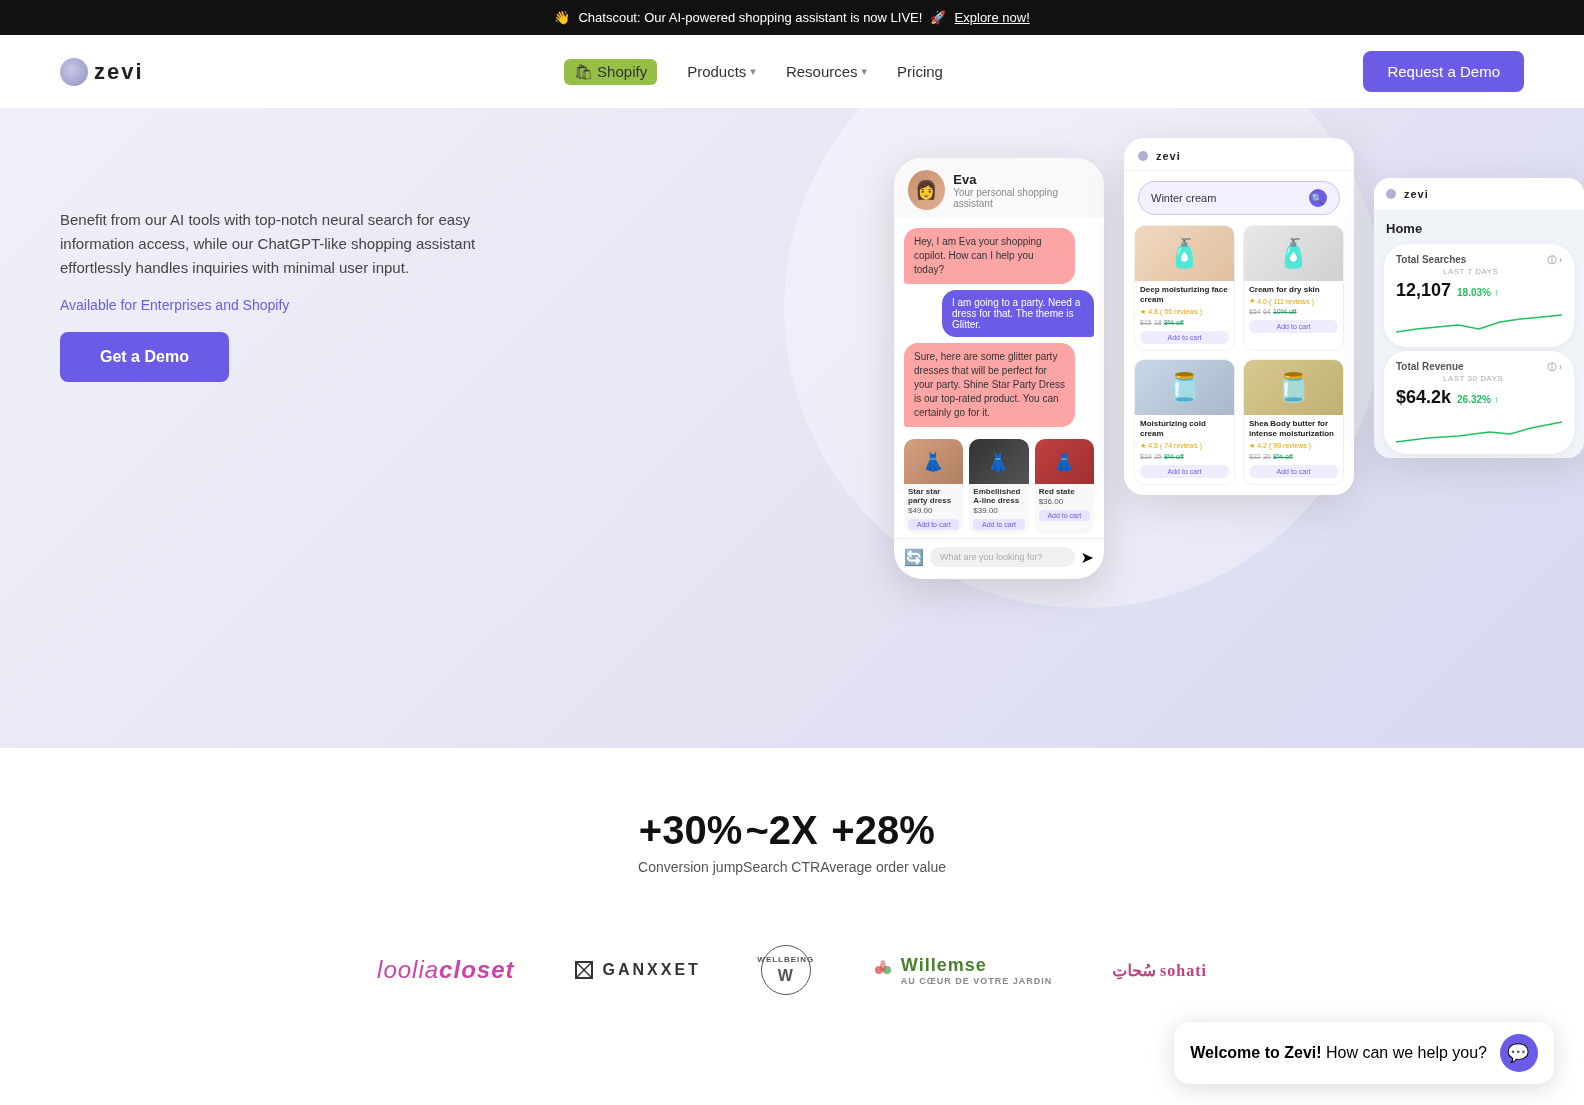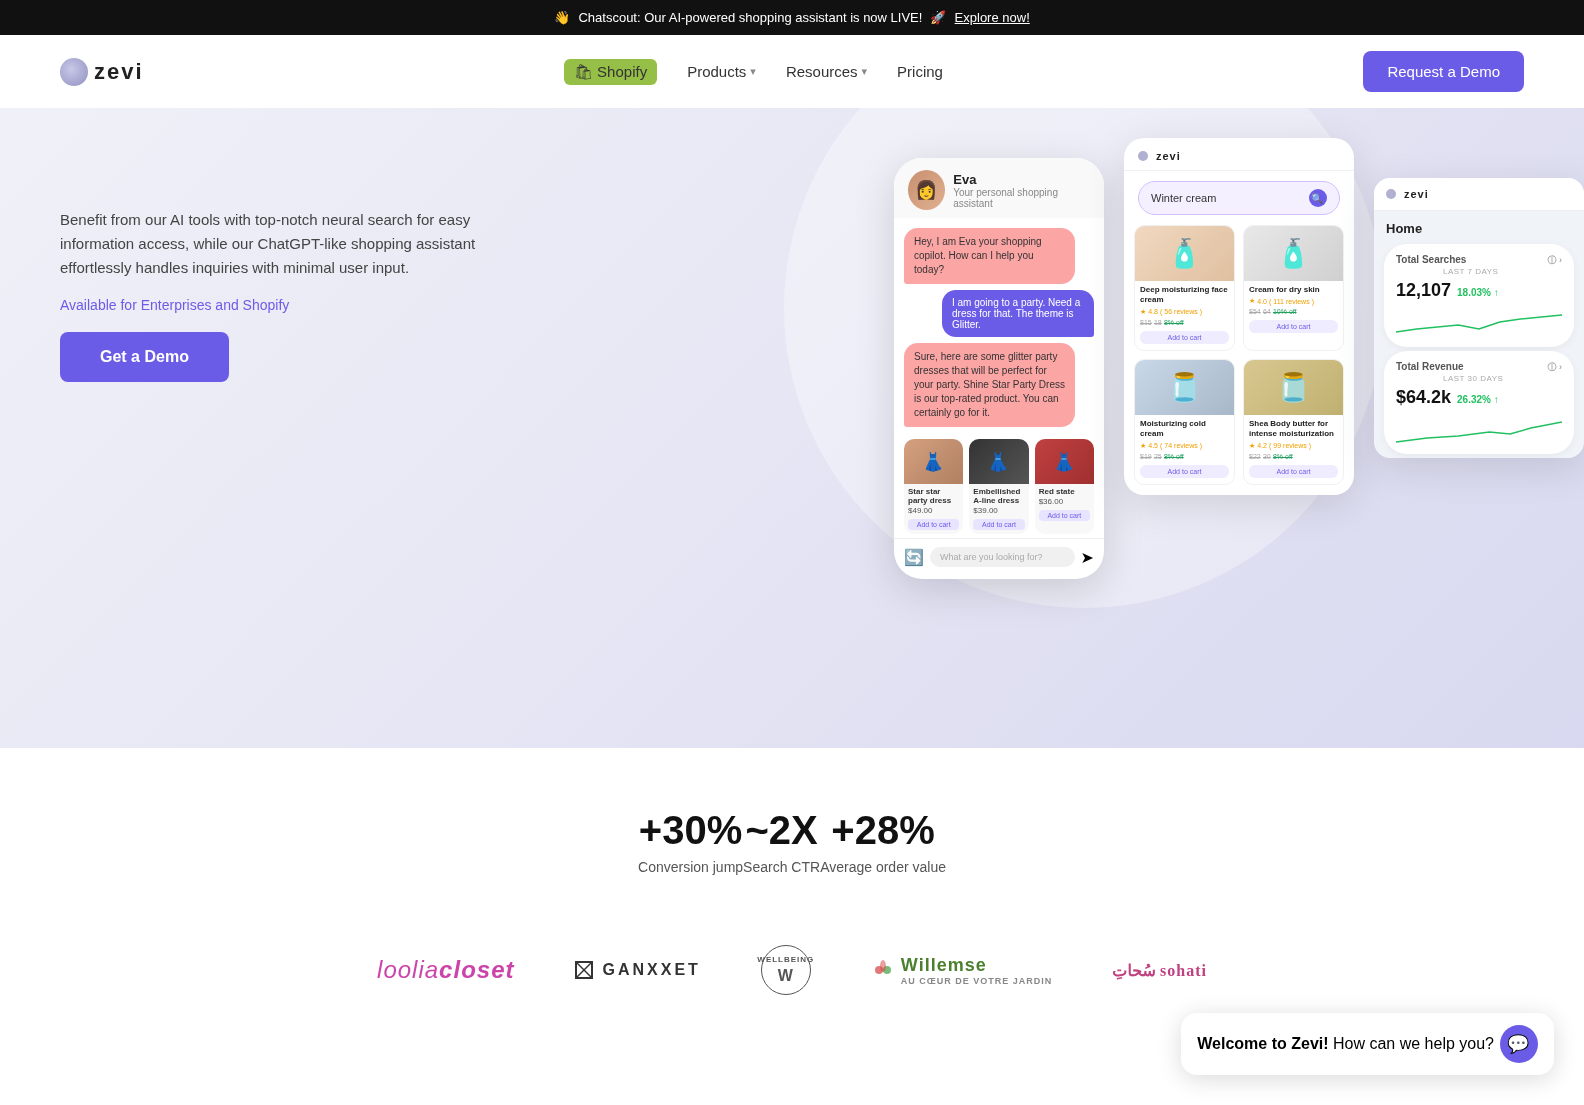--- a/index.html
+++ b/index.html
@@ -405,29 +405,29 @@
     .logo-item { font-size: 22px; font-weight: 700; color: #555; letter-spacing: 1px; }
     .logo-item.loolia { font-size: 24px; color: #cc44aa; font-style: italic; }
     .logo-item.ganxxet { color: #333; font-size: 16px; letter-spacing: 3px; display: flex; align-items: center; gap: 8px; }
     .logo-item.wellbeing { font-size: 13px; text-align: center; color: #555; line-height: 1.2; }
     .logo-item.willemse { color: #5a9040; font-size: 16px; display: flex; align-items: center; gap: 6px; }
     .logo-item.sohati { color: #c04080; font-size: 18px; font-family: serif; }
 
     
     .chat-widget {
       position: fixed;
-      bottom: 30px;
+      bottom: 21px;
       right: 30px;
       background: #fff;
       border-radius: 16px;
       box-shadow: 0 4px 24px rgba(0,0,0,0.15);
       padding: 12px 16px;
       display: flex;
       align-items: center;
-      gap: 6px;
+      gap: 13px;
       z-index: 100;
       margin-left: 24px;
     }
     .chat-widget-btn {
       width: 38px; height: 38px;
       background: #6B5CE7;
       border-radius: 50%;
       display: flex;
       align-items: center;
       justify-content: center;

